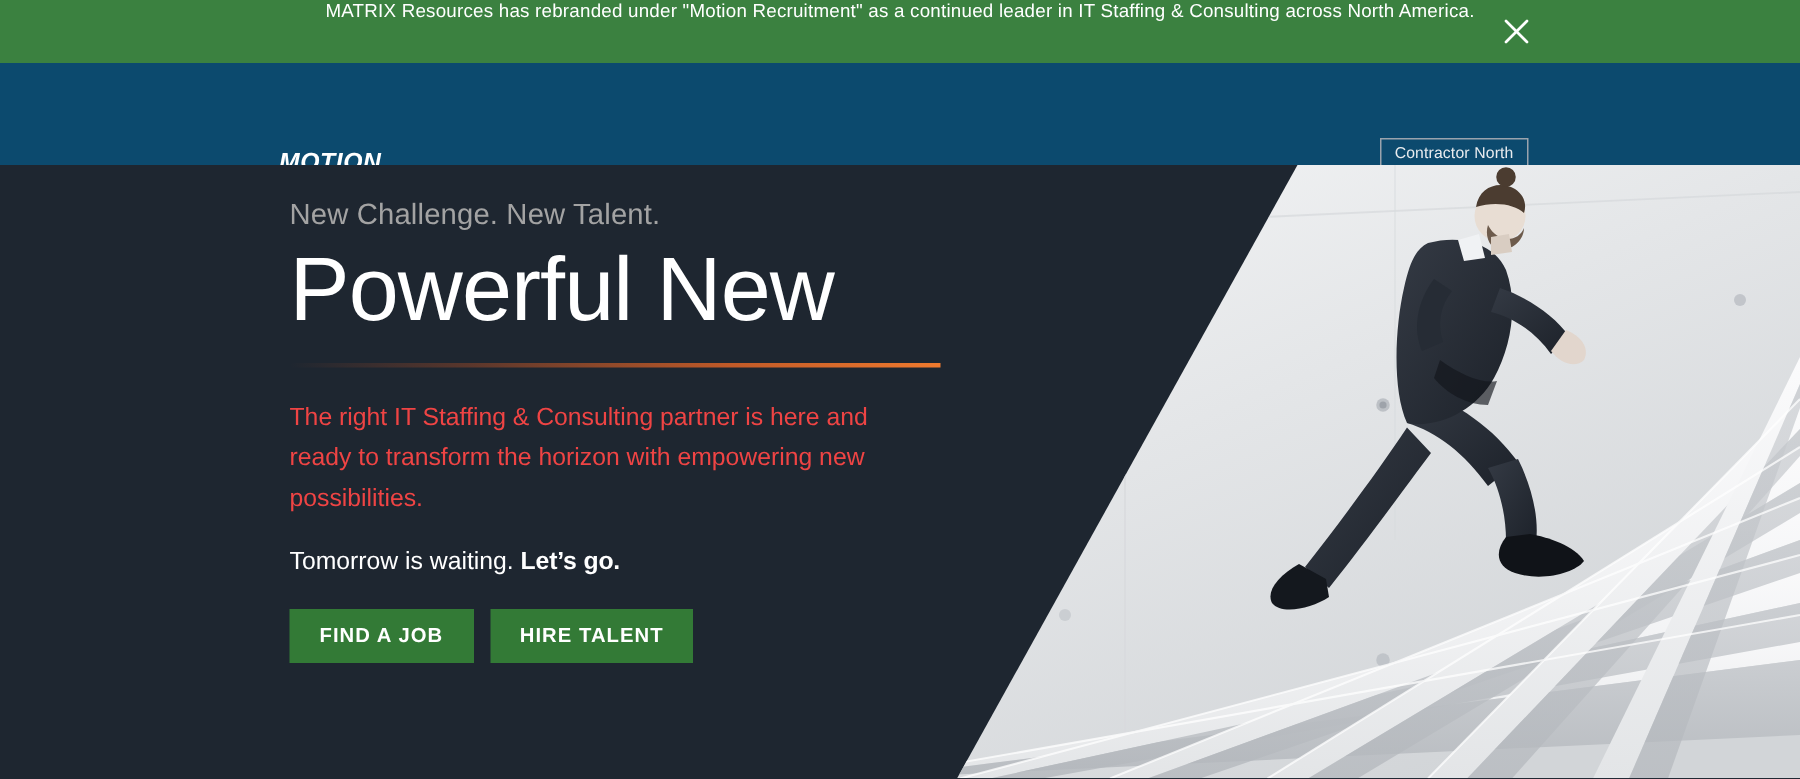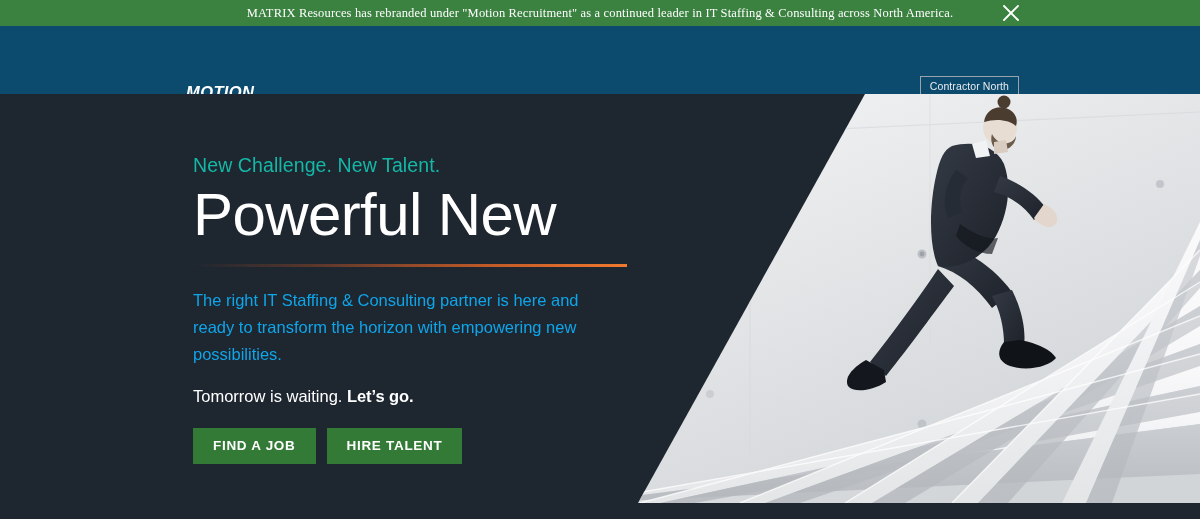--- a/index.html
+++ b/index.html
@@ -16,26 +16,25 @@
     position: relative;
     width: 1200px;
     height: 519px;
     overflow: hidden;
   }
 
   
   .announce-bar {
     position: relative;
     width: 1200px;
-    height: 26px;
+    height: 42px;
     background: #3b8140;
     display: flex;
-    align-items: center;
+    align-items: flex-start;
     justify-content: center;
-    font-family: Liberation Serif, serif;
   }
   .announce-text {
     color: #ffffff;
     font-size: 12.5px;
     letter-spacing: 0.15px;
     text-align: center;
     line-height: 1.2;
   }
   .announce-close {
     position: absolute;
@@ -147,22 +146,22 @@
   .photo-svg { display: block; width: 600px; height: 409px; }
 
   
   .hero-copy {
     position: absolute;
     left: 193px;
     top: 0;
     width: 470px;
   }
   .eyebrow {
-    margin-top: 60px;
-    color: #14b8a6;
+    margin-top: 22px;
+    color: #a3a3a3;
     font-size: 19.5px;
     font-weight: 400;
     letter-spacing: 0.1px;
     line-height: 1.2;
   }
   .hero-title {
     margin-top: 10px;
     color: #ffffff;
     font-size: 60px;
     font-weight: 400;
@@ -173,21 +172,21 @@
 
   .rule {
     margin-top: 20px;
     width: 434px;
     height: 3px;
     background: linear-gradient(to right, rgba(30,38,48,0) 0%, rgba(140,68,40,0.55) 28%, #c15a28 68%, #f07a2e 100%);
   }
 
   .hero-body {
     margin-top: 20px;
-    color: #0ea5e9;
+    color: #ef4444;
     font-size: 16.5px;
     line-height: 1.63;
     font-weight: 400;
     width: 420px;
   }
 
   .hero-tagline {
     margin-top: 19px;
     color: #ffffff;
     font-size: 16.5px;

